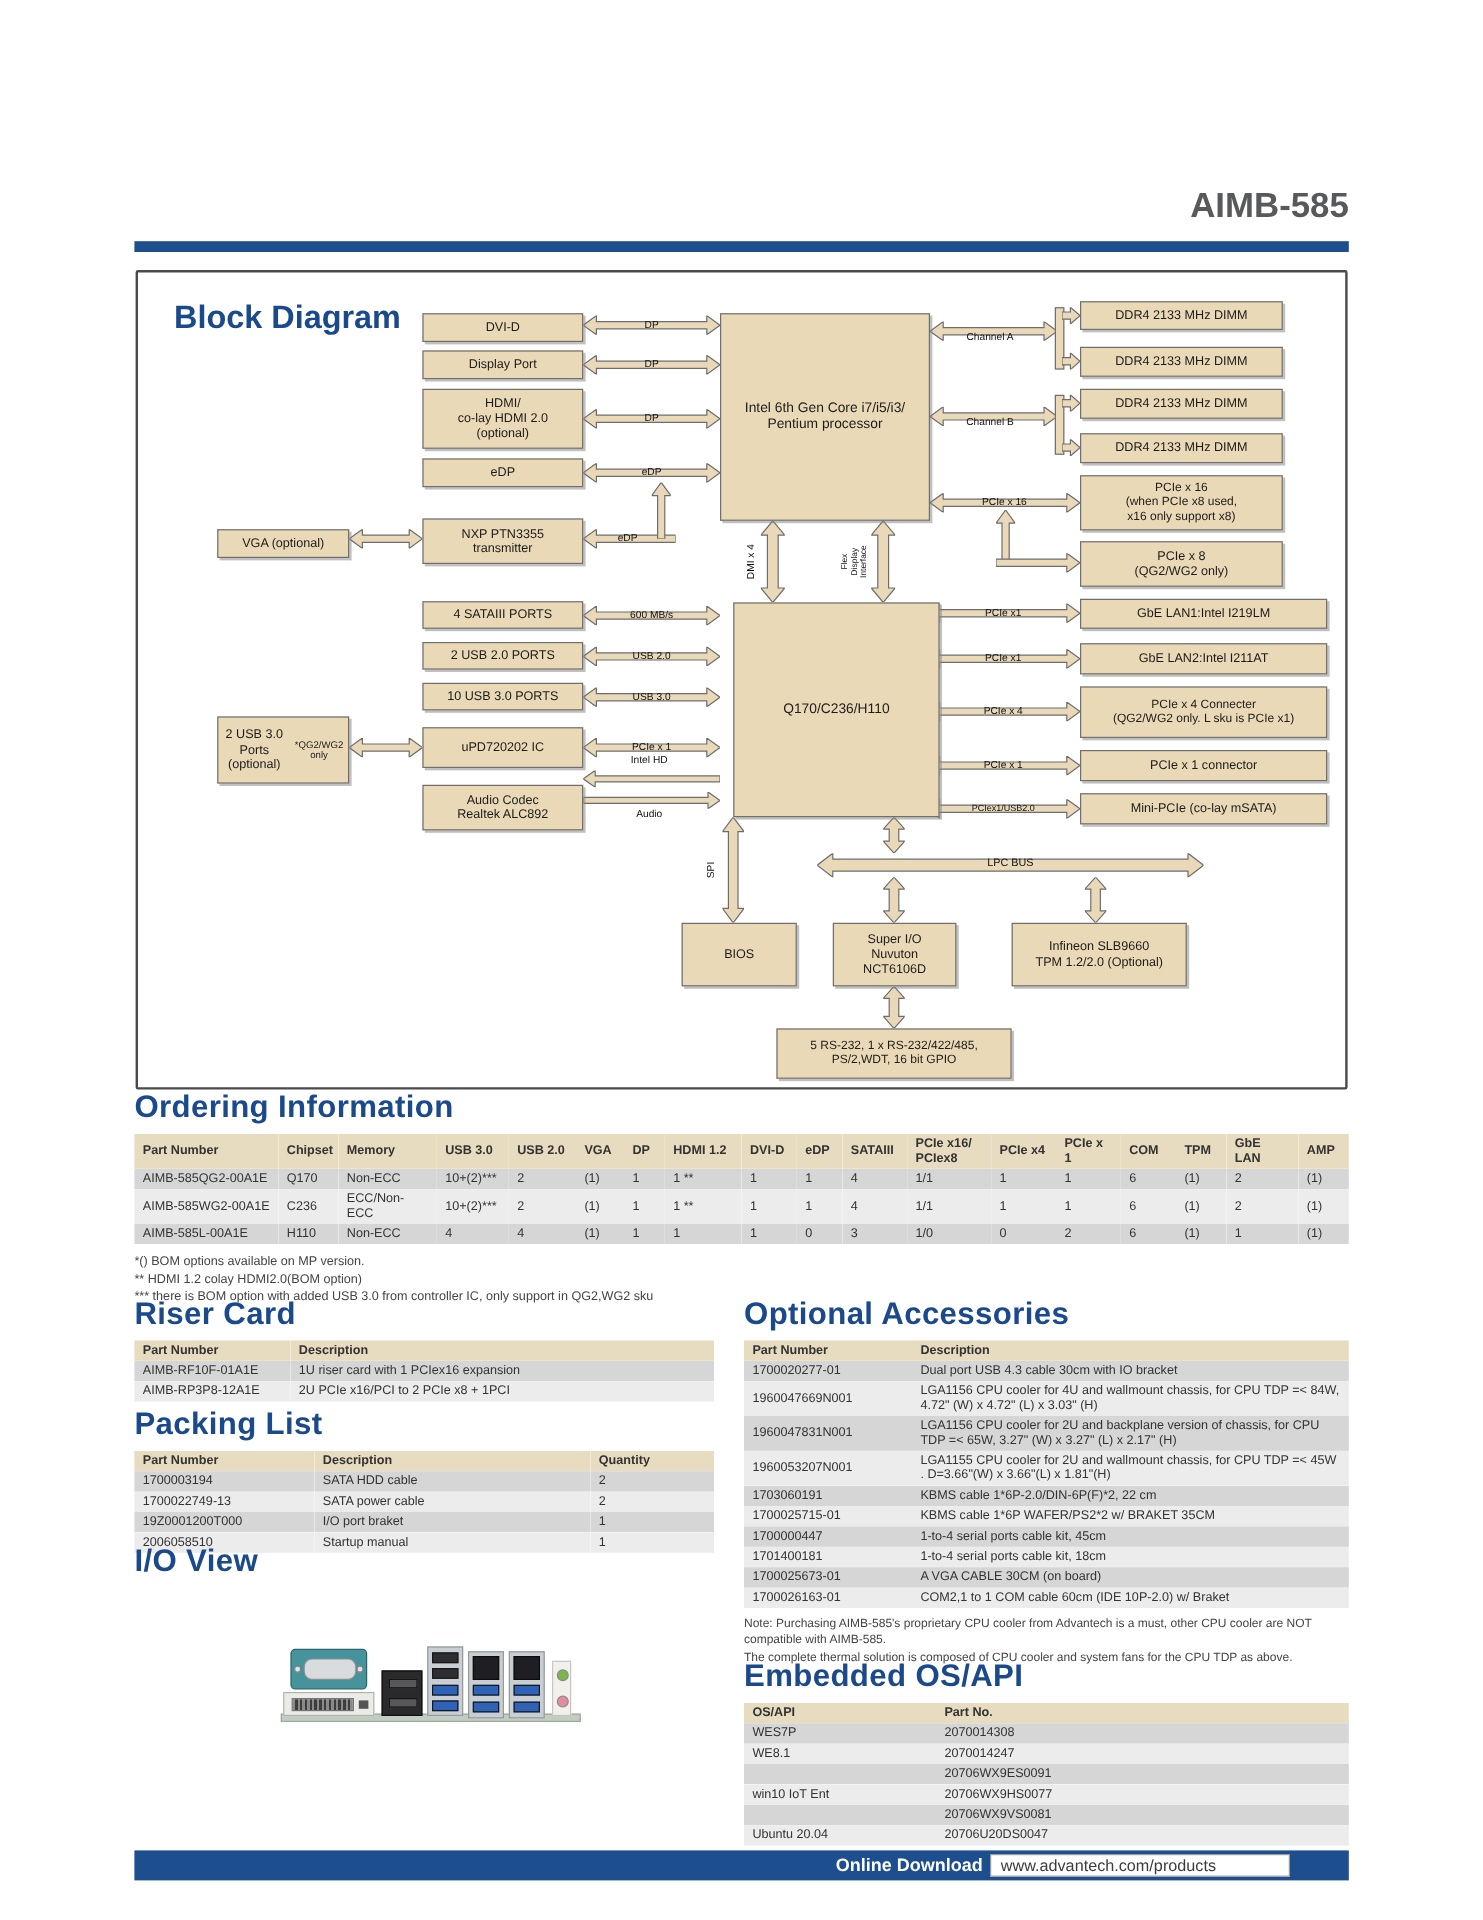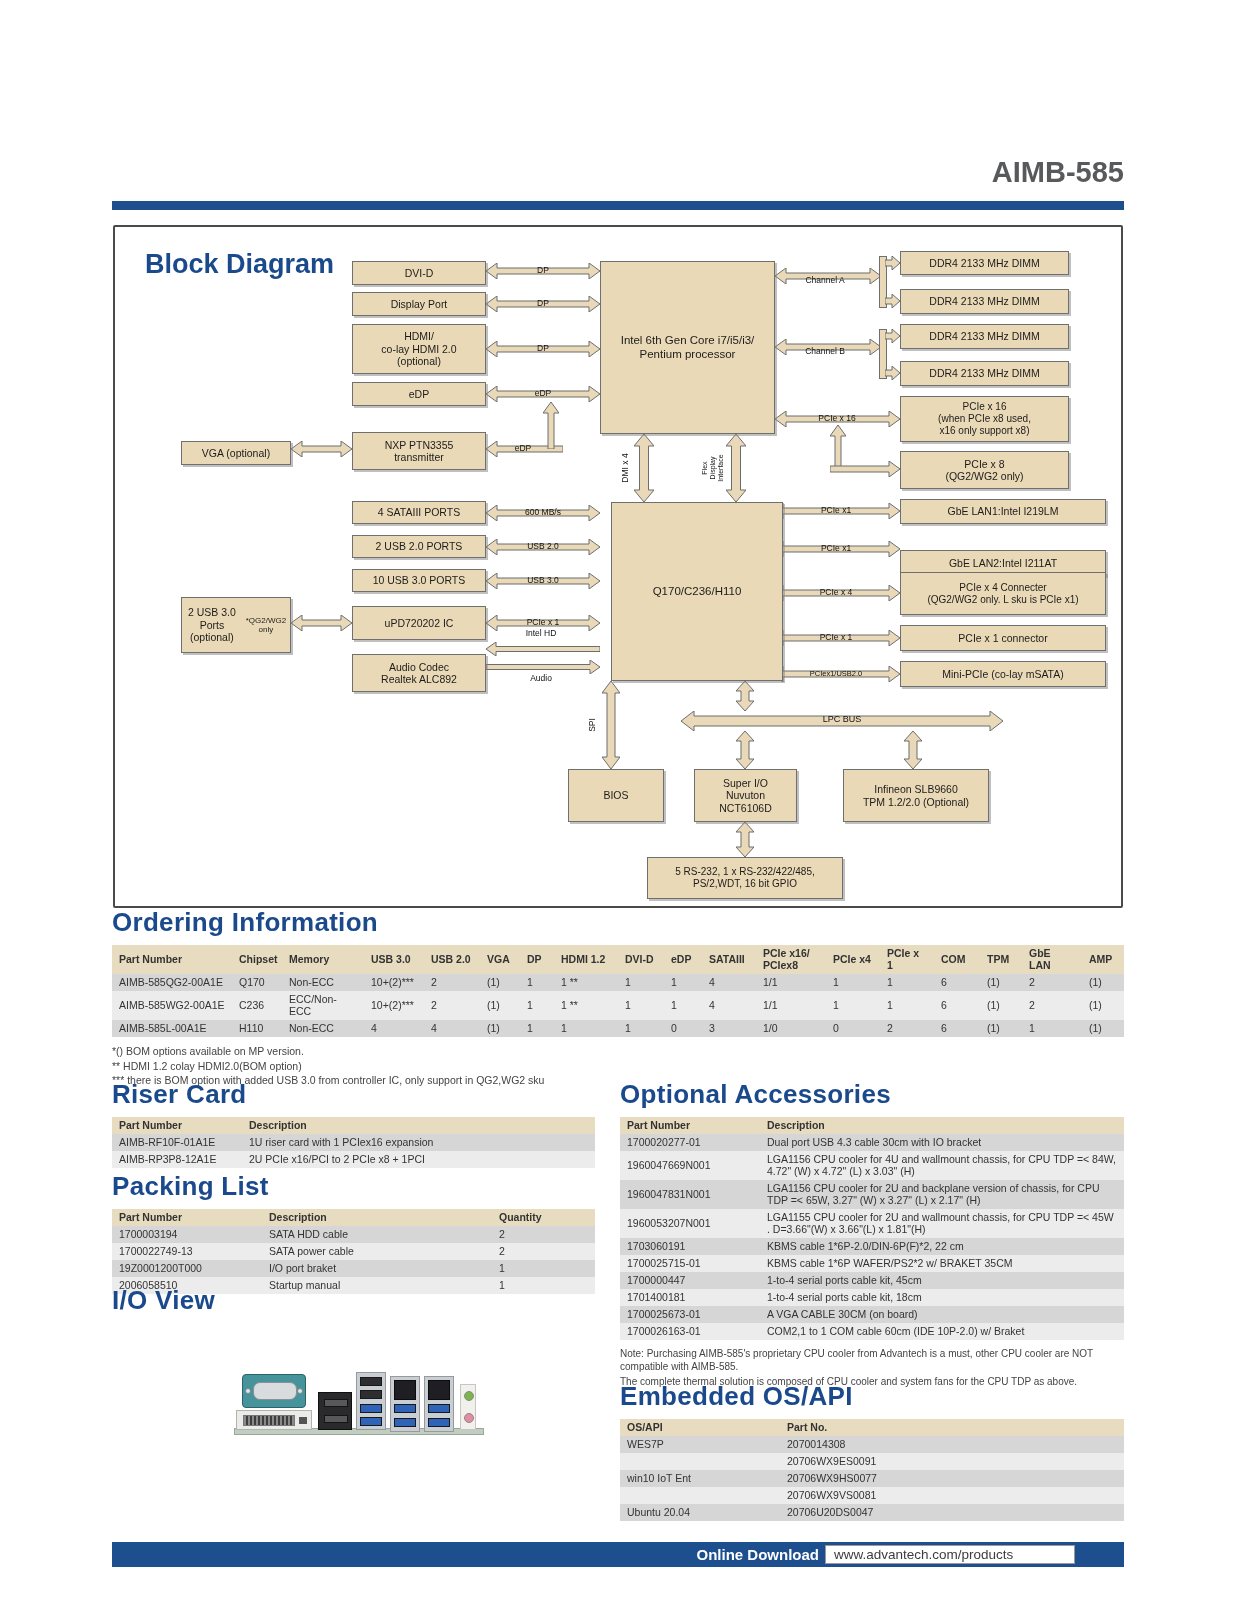--- a/index.html
+++ b/index.html
@@ -293,21 +293,21 @@
   <div class="bx" style="left:785px;top:24px;width:169px;height:24px">DDR4 2133 MHz DIMM</div>
   <div class="bx" style="left:785px;top:62px;width:169px;height:25px">DDR4 2133 MHz DIMM</div>
   <div class="bx" style="left:785px;top:97px;width:169px;height:25px">DDR4 2133 MHz DIMM</div>
   <div class="bx" style="left:785px;top:134px;width:169px;height:25px">DDR4 2133 MHz DIMM</div>
   <div class="bx" style="left:785px;top:169px;width:169px;height:46px;font-size:10px">PCIe x 16
 (when PCIe x8 used,
 x16 only support x8)</div>
   <div class="bx" style="left:785px;top:224px;width:169px;height:38px">PCIe x 8
 (QG2/WG2 only)</div>
   <div class="bx" style="left:785px;top:272px;width:206px;height:25px">GbE LAN1:Intel I219LM</div>
-  <div class="bx" style="left:785px;top:323px;width:206px;height:26px">GbE LAN2:Intel I211AT</div>
+  <div class="bx" style="left:785px;top:309px;width:206px;height:26px">GbE LAN2:Intel I211AT</div>
   <div class="bx" style="left:785px;top:345px;width:206px;height:43px;font-size:10px">PCIe x 4 Connecter
 (QG2/WG2 only. L sku is PCIe x1)</div>
   <div class="bx" style="left:785px;top:398px;width:206px;height:26px">PCIe x 1 connector</div>
   <div class="bx" style="left:785px;top:434px;width:206px;height:26px">Mini-PCIe (co-lay mSATA)</div>
   <div class="bx" style="left:453px;top:542px;width:96px;height:53px">BIOS</div>
   <div class="bx" style="left:579px;top:542px;width:103px;height:53px">Super I/O
 Nuvuton
 NCT6106D</div>
   <div class="bx" style="left:728px;top:542px;width:146px;height:53px">Infineon SLB9660
 TPM 1.2/2.0 (Optional)</div>
@@ -611,20 +611,24 @@
           <th>OS/API</th>
           <th>Part No.</th>
         </tr>
       </thead>
       <tbody>
         <tr>
           <td>WES7P</td>
           <td>2070014308</td>
         </tr>
         <tr>
+          <td>WE8.1</td>
+          <td>2070014247</td>
+        </tr>
+        <tr>
           <td></td>
           <td>20706WX9ES0091</td>
         </tr>
         <tr>
           <td>win10 IoT Ent</td>
           <td>20706WX9HS0077</td>
         </tr>
         <tr>
           <td></td>
           <td>20706WX9VS0081</td>

